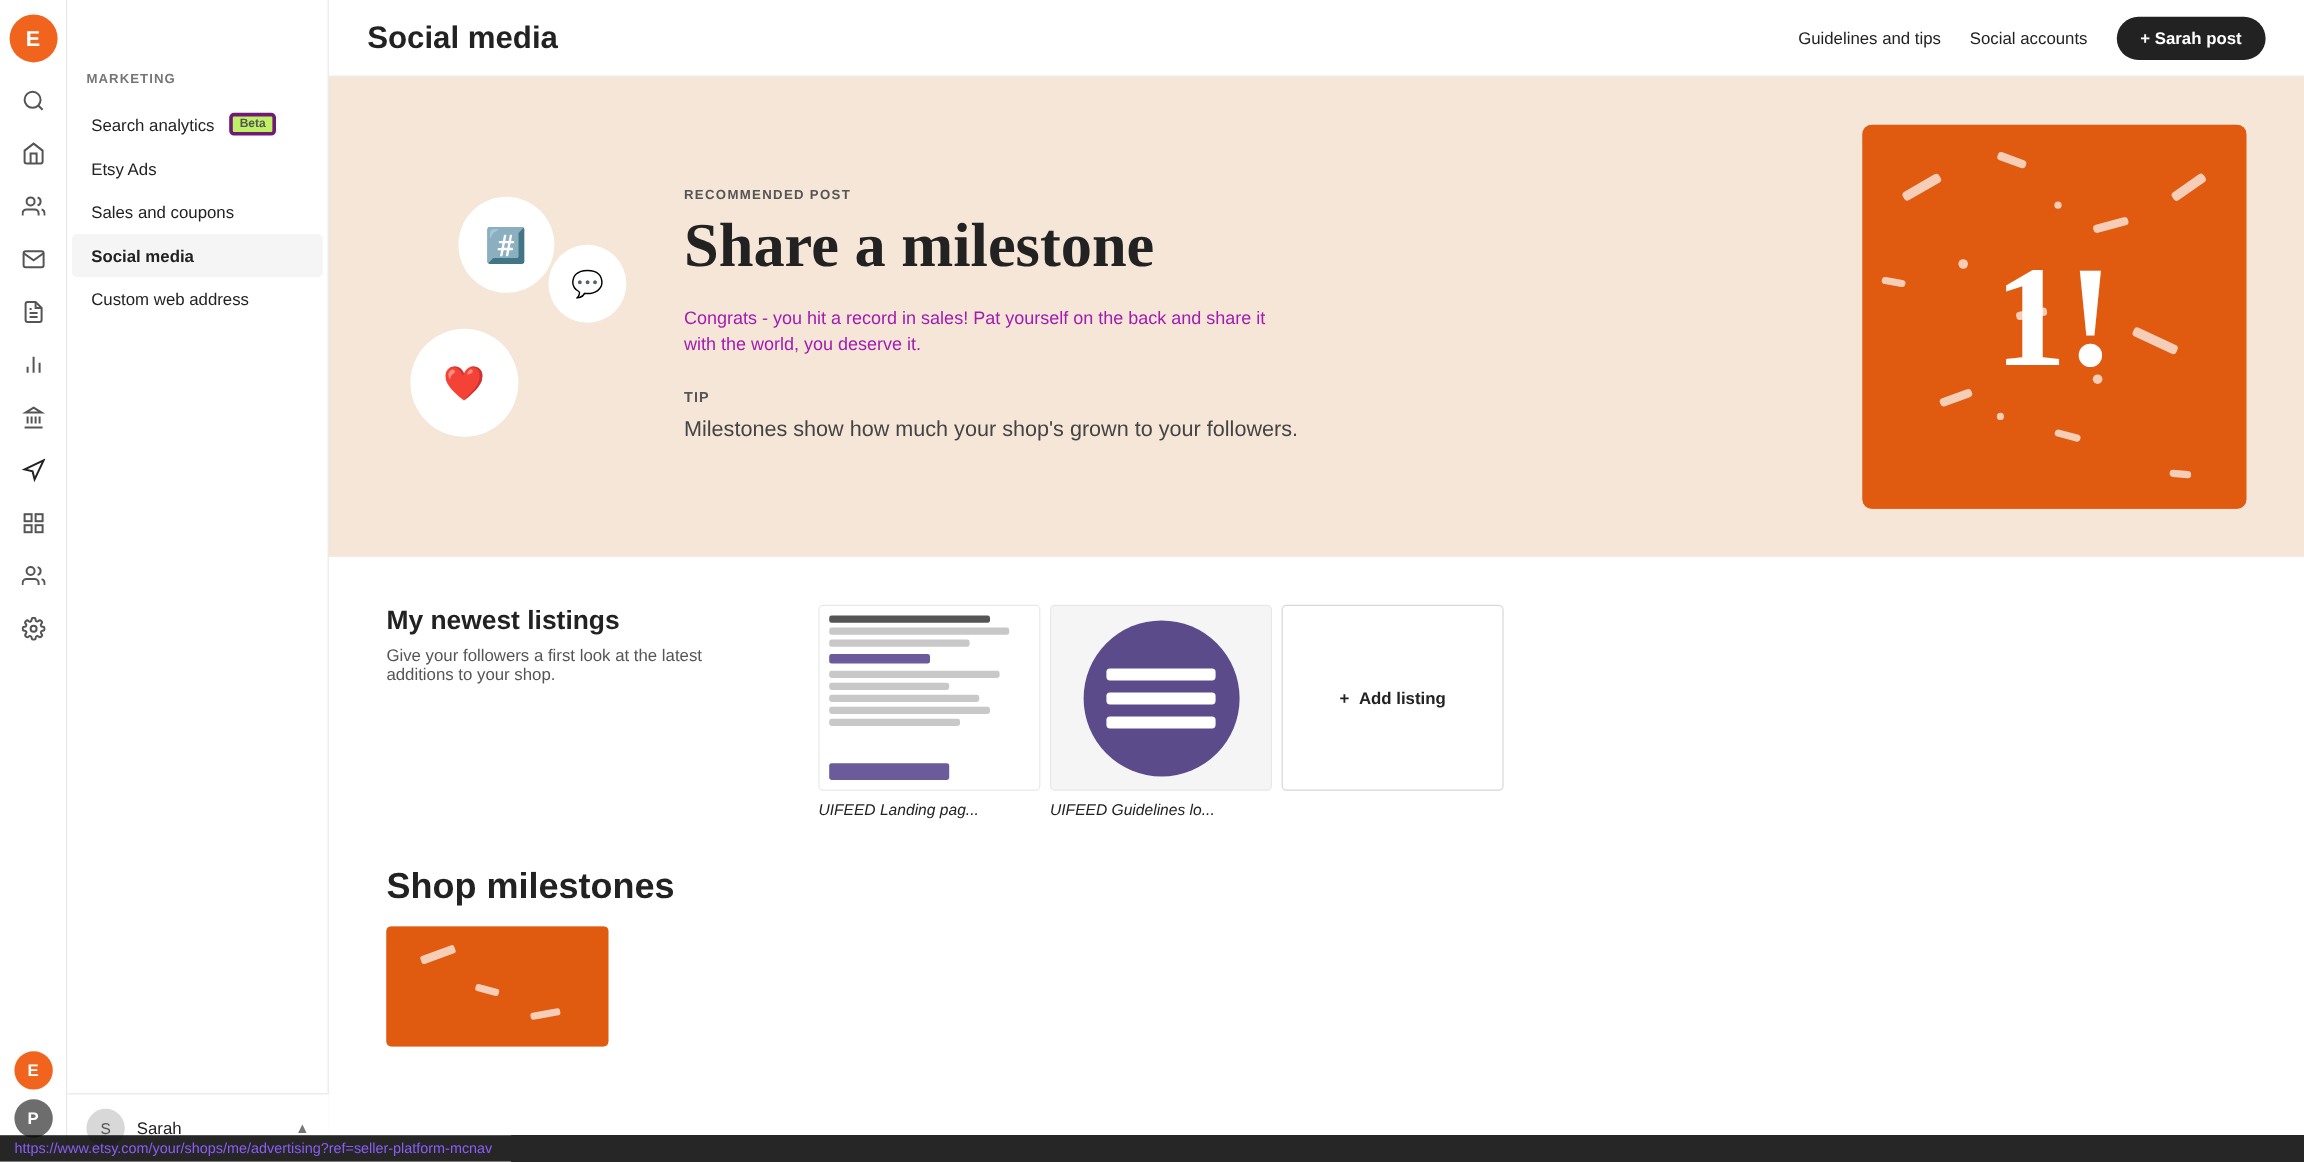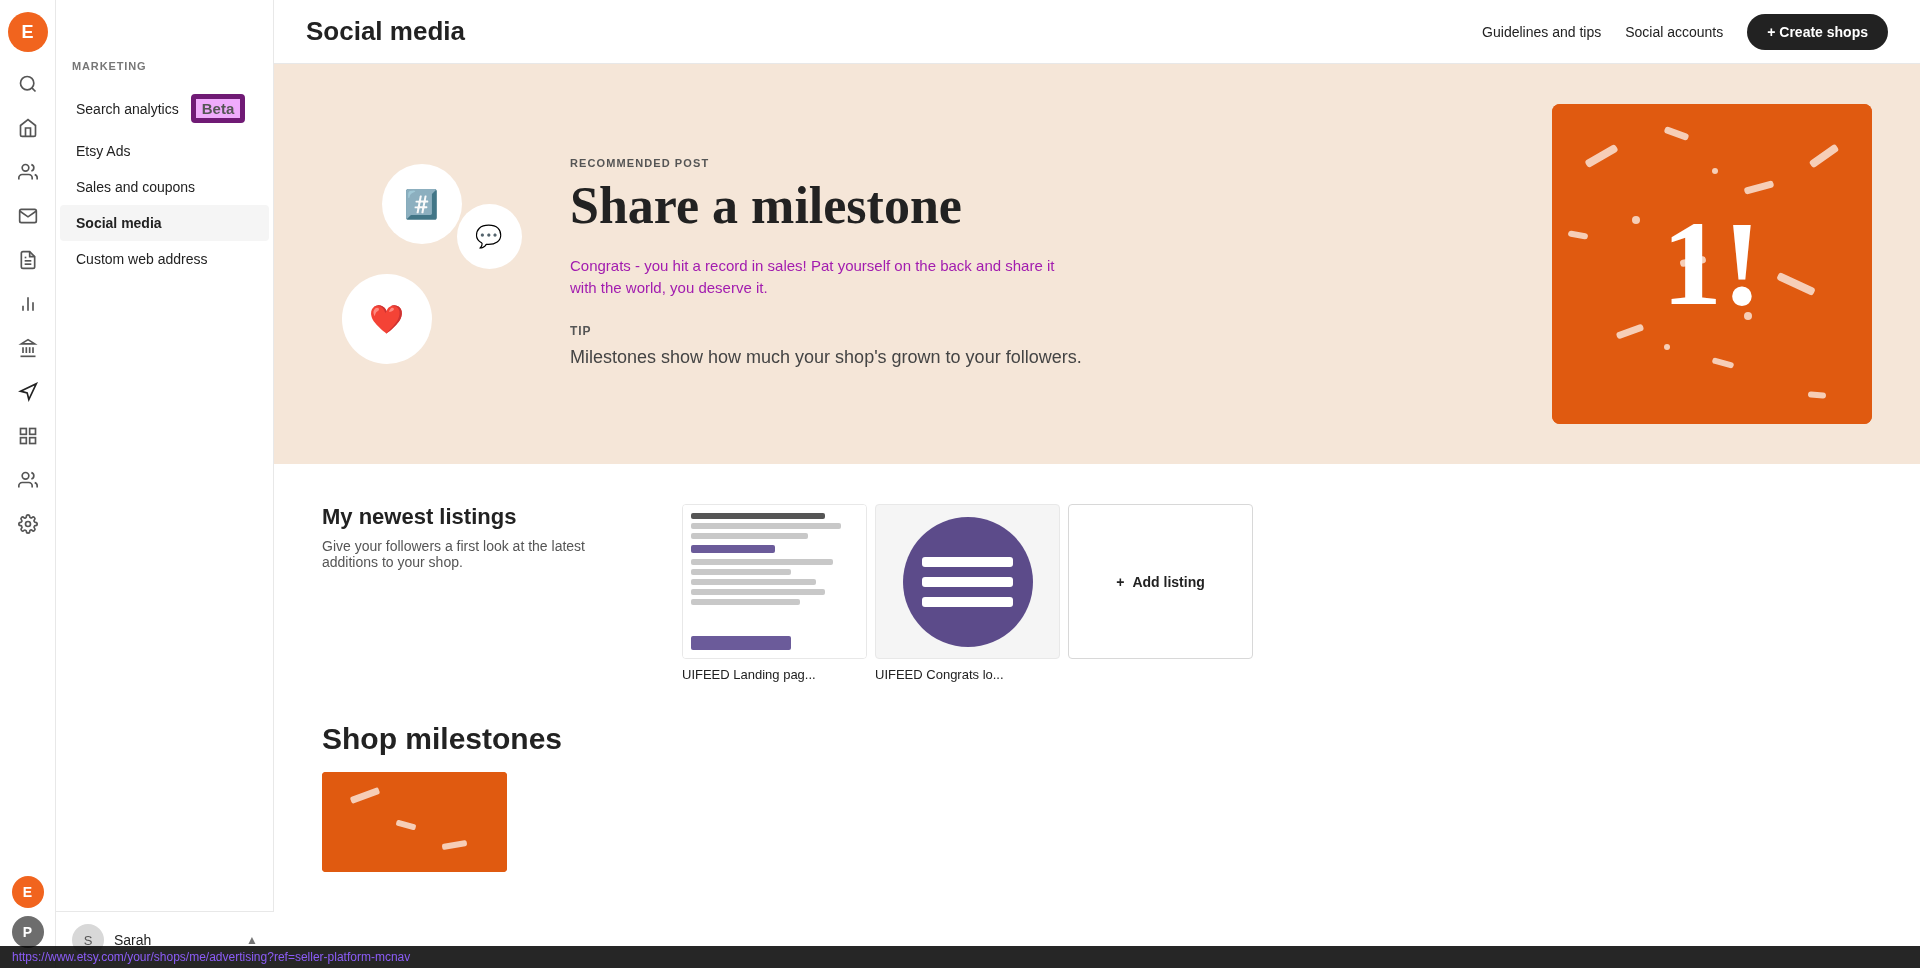--- a/index.html
+++ b/index.html
@@ -75,24 +75,24 @@
       font-size: 14px;
       color: #222;
       cursor: pointer;
       border-radius: 4px;
       margin: 0 4px;
       gap: 8px;
     }
     .sidebar-item.active { background: #f5f5f5; font-weight: 600; }
 
     .beta-badge {
-      background: #f0abfc;
-      border: 5px solid #701a75;
+      background: #bef264;
+      border: 3px solid #701a75;
       border-radius: 4px;
-      font-size: 15px;
+      font-size: 10px;
       padding: 1px 6px;
       color: #555;
       font-weight: 600;
       margin-left: 4px;
     }
 
     
     .main {
       flex: 1;
       display: flex;
@@ -271,20 +271,21 @@
 
     .listings-grid {
       display: flex;
       gap: 16px;
       flex-wrap: wrap;
     }
 
     .listing-card {
       width: 177px;
       cursor: pointer;
+      font-style: italic;
     }
     .listing-thumb {
       width: 185px;
       height: 155px;
       border: 1px solid #e8e8e8;
       border-radius: 4px;
       overflow: hidden;
       margin-bottom: 8px;
       background: #f5f5f5;
       display: flex;
@@ -538,21 +539,21 @@
   </div>
 </div>
 
 <div class="main">
 
   <div class="topbar">
     <h1 class="topbar-title">Social media</h1>
     <div class="topbar-actions">
       <a class="topbar-link">Guidelines and tips</a>
       <a class="topbar-link">Social accounts</a>
-      <button class="create-post-btn">+ Create shops</button>
+      <button class="create-post-btn">+ Sarah post</button>
     </div>
   </div>
 
   <div class="hero-banner">
 
     <div class="hero-illustration">
       <div class="bubble bubble-hashtag">
         <span class="bubble-icon">#️⃣</span>
       </div>
       <div class="bubble bubble-chat">
@@ -621,21 +622,21 @@
         </div>
 
         <div class="listing-card">
           <div class="listing-thumb">
             <div class="purple-logo">
               <div class="logo-bar"></div>
               <div class="logo-bar"></div>
               <div class="logo-bar"></div>
             </div>
           </div>
-          <div class="listing-name">UIFEED Congrats lo...</div>
+          <div class="listing-name">UIFEED Guidelines lo...</div>
         </div>
 
         <div class="add-listing-card">
           <span>+</span>
           <span>Add listing</span>
         </div>
       </div>
     </div>
   </div>
 

